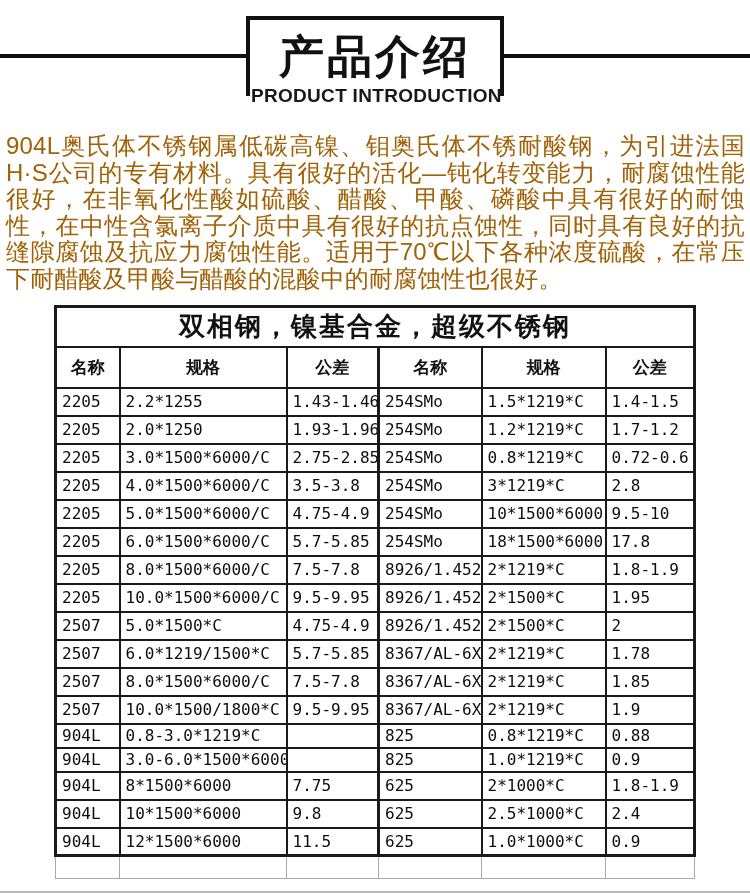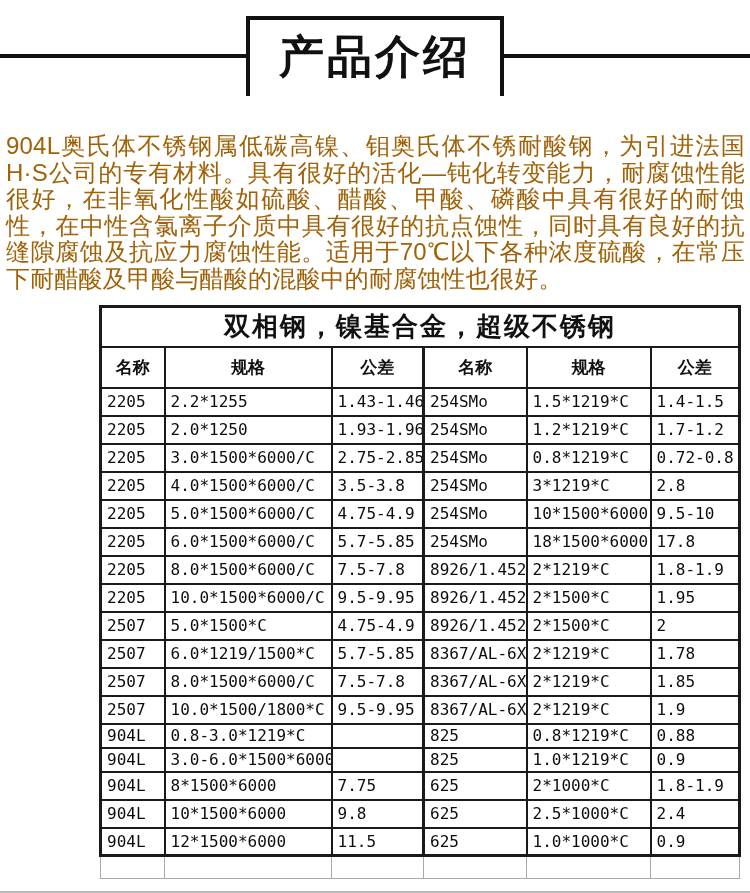--- a/index.html
+++ b/index.html
@@ -38,21 +38,20 @@
     margin:21px 5px 0 6px;
     font-size:24px;line-height:26.5px;font-weight:500;
     text-align:justify;color:#a16207;letter-spacing:0.2px;
   }
 
   
   .table-wrap{margin:13px 0 0 54px;}
   table{
     border-collapse:collapse;table-layout:fixed;width:639px;
     font-family:"DejaVu Sans Mono",monospace;
-    margin-left:45px;
   }
   td,th{
     border:2px solid #1a1a1a;box-sizing:border-box;
     padding:0 3px 0 5px;overflow:hidden;white-space:nowrap;
   }
   td:first-child,th:first-child{border-left-width:3px;}
   td:last-child,th:last-child{border-right-width:3px;}
   td:nth-child(3),th:nth-child(3){border-right-width:3px;}
   tr.title-row td{
     border-top-width:3px;height:40px;text-align:center;
@@ -75,20 +74,23 @@
 </style>
 </head>
 <body>
 
 <div class="page">
 
   <div class="header-band">
     <div class="hline"></div>
     <div class="title-box">
       <div class="title-cn">产品介绍</div>
+      <div class="eng-row">
+        <span>PRODUCT INTRODUCTION</span>
+      </div>
     </div>
     <div class="hline"></div>
   </div>
 
   <p class="intro">904L奥氏体不锈钢属低碳高镍、钼奥氏体不锈耐酸钢，为引进法国H·S公司的专有材料。具有很好的活化—钝化转变能力，耐腐蚀性能很好，在非氧化性酸如硫酸、醋酸、甲酸、磷酸中具有很好的耐蚀性，在中性含氯离子介质中具有很好的抗点蚀性，同时具有良好的抗缝隙腐蚀及抗应力腐蚀性能。适用于70℃以下各种浓度硫酸，在常压下耐醋酸及甲酸与醋酸的混酸中的耐腐蚀性也很好。</p>
 
   <div class="table-wrap">
     <table>
       <colgroup>
         <col style="width:64px">
@@ -127,21 +129,21 @@
             <td>254SMo</td>
             <td>1.2*1219*C</td>
             <td>1.7-1.2</td>
           </tr>
           <tr>
             <td>2205</td>
             <td>3.0*1500*6000/C</td>
             <td>2.75-2.85</td>
             <td>254SMo</td>
             <td>0.8*1219*C</td>
-            <td>0.72-0.8</td>
+            <td>0.72-0.6</td>
           </tr>
           <tr>
             <td>2205</td>
             <td>4.0*1500*6000/C</td>
             <td>3.5-3.8</td>
             <td>254SMo</td>
             <td>3*1219*C</td>
             <td>2.8</td>
           </tr>
           <tr>

